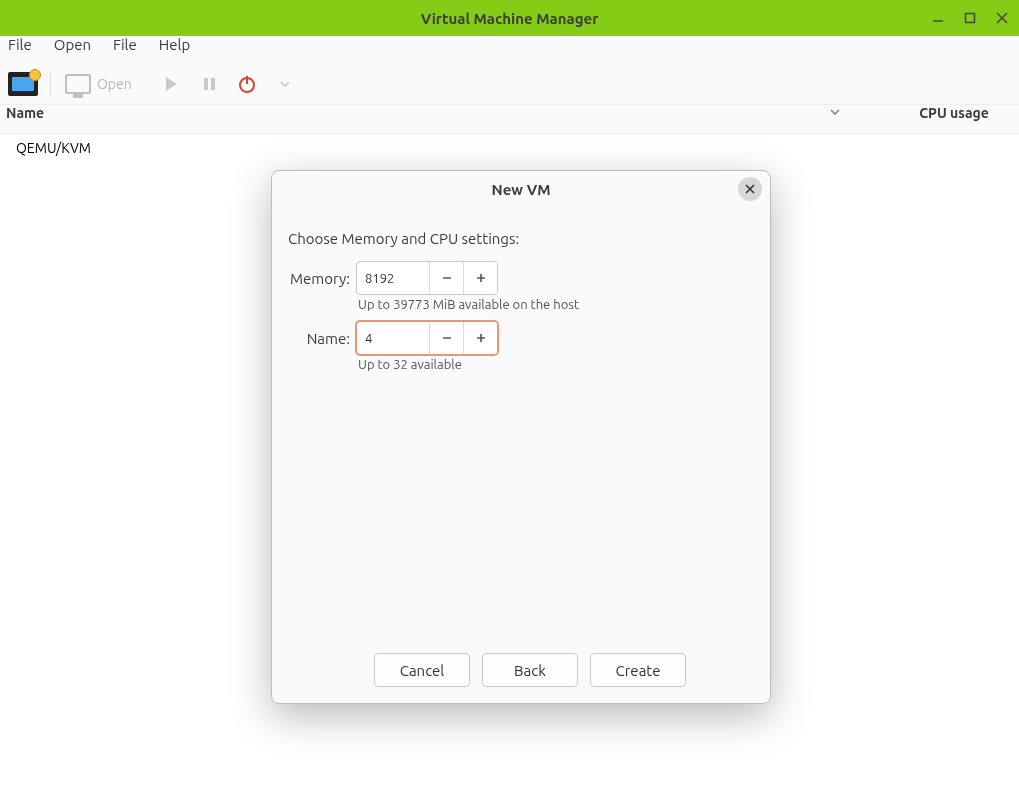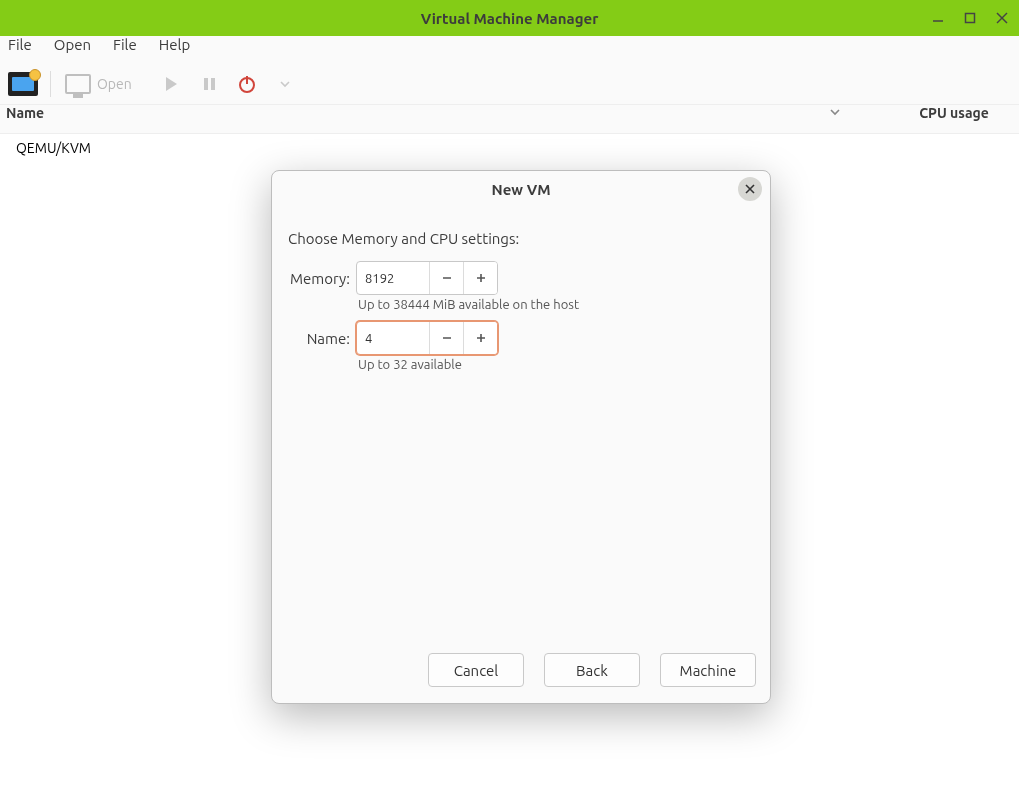--- a/index.html
+++ b/index.html
@@ -192,22 +192,22 @@
     padding:0;
   }
   .spin button svg { display:block; }
   .hint {
     grid-column: 2 / span 2;
     font-size:13px; color:#555; padding:2px 0 10px 2px;
   }
 
   .dlg-footer {
     height:56px;
-    display:flex; align-items:center; justify-content:flex-end;
-    gap:20px; padding:0 14px 10px 32px;
+    display:flex; align-items:center; justify-content:center;
+    gap:12px; padding:0 14px 10px 32px;
   }
   .btn {
     min-width:96px; height:34px;
     border:1px solid #c9c9c9;
     background:#fdfdfd;
     border-radius:4px;
     font-size:15px; font-family:inherit;
     cursor:pointer;
     color:#333;
   }
@@ -322,21 +322,21 @@
             </svg>
         </button>
         <button>
           <svg width="12" height="12" viewBox="0 0 12 12">
               <line x1="2" y1="6" x2="10" y2="6" stroke="#555" stroke-width="1.6"></line>
               <line x1="6" y1="2" x2="6" y2="10" stroke="#555" stroke-width="1.6"></line>
             </svg>
         </button>
       </div>
       <div></div>
-      <div class="hint">Up to 38444 MiB available on the host</div>
+      <div class="hint">Up to 39773 MiB available on the host</div>
 
       <div class="lbl">Name:</div>
       <div class="spin focused">
         <input type="text" value="4" style="">
         <button>
           <svg width="12" height="12" viewBox="0 0 12 12">
               <line x1="2" y1="6" x2="10" y2="6" stroke="#555" stroke-width="1.6"></line>
             </svg>
         </button>
         <button>
@@ -347,15 +347,15 @@
         </button>
       </div>
       <div></div>
       <div class="hint">Up to 32 available</div>
     </div>
   </div>
 
   <div class="dlg-footer">
     <button class="btn">Cancel</button>
     <button class="btn">Back</button>
-    <button class="btn">Machine</button>
+    <button class="btn">Create</button>
   </div>
 </div>
 
 </body></html>

